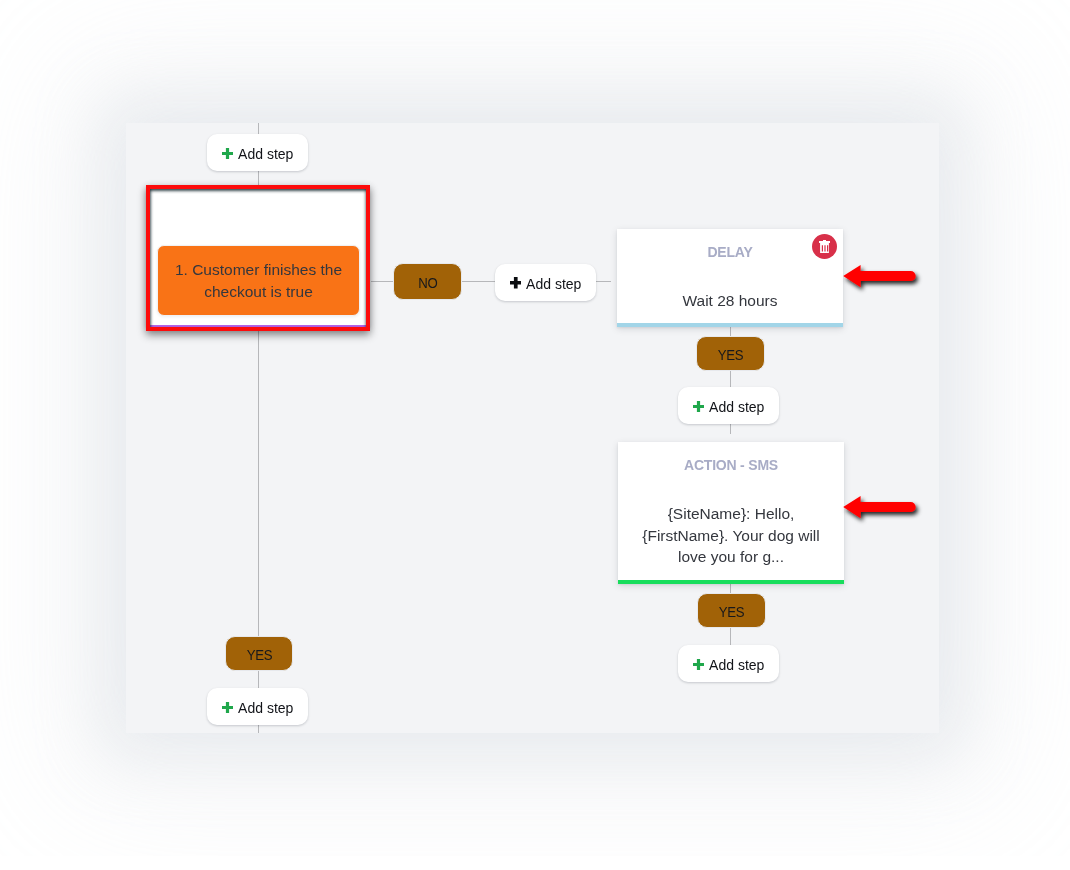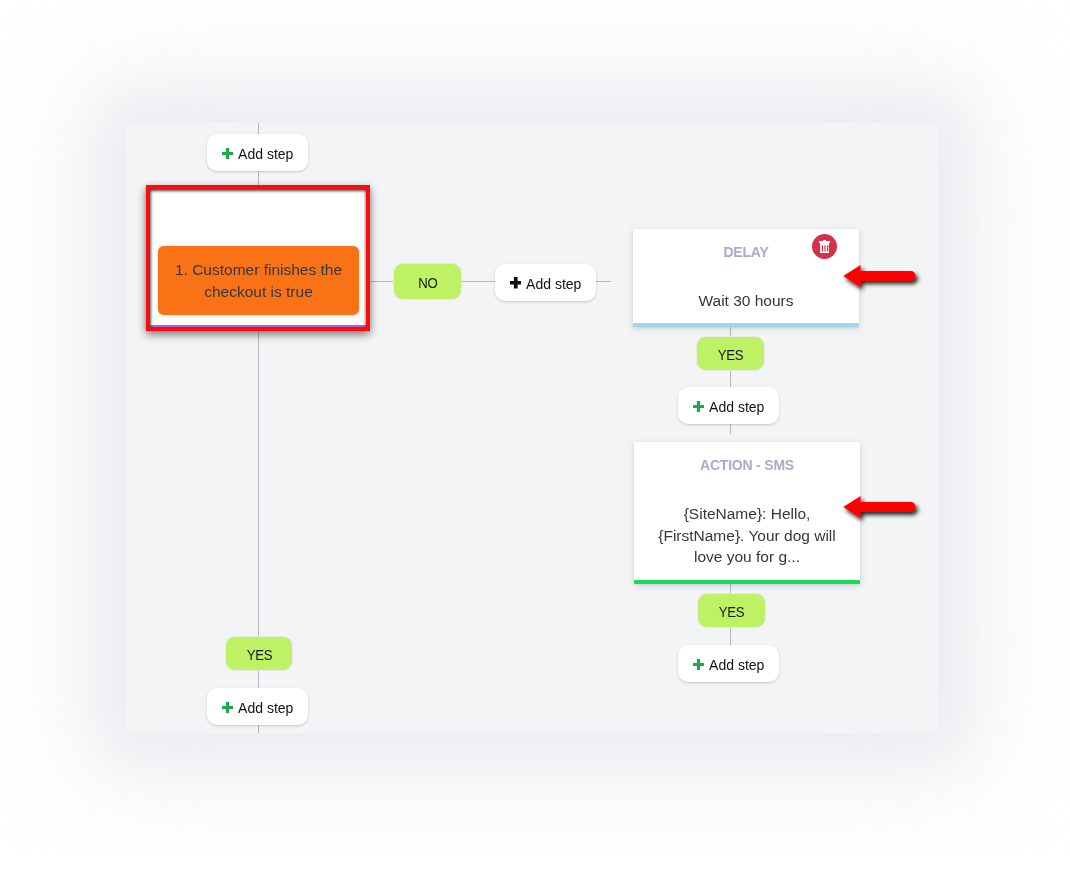--- a/index.html
+++ b/index.html
@@ -9,39 +9,39 @@
   .pill span,.addstep .lbl,.ctitle,.cbody{transform:translateZ(0);}
   #page{position:relative;width:1070px;height:856px;background:#ffffff;overflow:hidden;}
   #canvas{position:absolute;left:126px;top:123px;width:813px;height:610px;background:#f3f4f6;
           box-shadow:0 0 60px 26px rgba(200,205,214,0.30),
                      0 0 140px 60px rgba(210,214,222,0.20);}
 
   .vline{position:absolute;width:1px;background:#b6b7ba;}
   .hline{position:absolute;height:1px;background:#b6b7ba;}
 
   
-  .pill{position:absolute;background:#bef264;border:1px solid #e7e9ed;border-radius:10px;
+  .pill{position:absolute;background:#a16207;border:1px solid #e7e9ed;border-radius:10px;
         display:flex;align-items:center;justify-content:center;box-sizing:border-box;}
   .pill span{font-size:15px;color:#17181c;letter-spacing:-0.4px;
              line-height:20px;position:relative;top:1px;
              display:inline-block;transform:scaleX(0.88) translateZ(0);}
 
   
   .addstep{position:absolute;background:#ffffff;border-radius:10px;
            box-shadow:0 1px 3px rgba(16,24,40,.13),0 1px 2px rgba(16,24,40,.07);
            display:flex;align-items:center;justify-content:center;
            font-size:14px;color:#111318;box-sizing:border-box;}
   .addstep .lbl{line-height:19px;position:relative;top:1.5px;}
   .addstep .plus{width:11px;height:11px;margin-right:5.5px;position:relative;top:1px;}
   .addstep .plus.blk{width:11.5px;height:11.5px;top:0.5px;margin-right:5px;}
   .addstep .plus svg{display:block;}
 
   
   .card{position:absolute;background:#fff;box-sizing:border-box;
-        box-shadow:0 2px 7px rgba(16,24,40,.13),0 1px 2px rgba(16,24,40,.07);margin-left:16px;}
+        box-shadow:0 2px 7px rgba(16,24,40,.13),0 1px 2px rgba(16,24,40,.07);}
   .ctitle{font-size:14px;font-weight:700;letter-spacing:-0.2px;color:#a8acc6;
           text-align:center;line-height:19px;}
   .cbody{font-size:15.5px;color:#34373e;text-align:center;line-height:21.7px;}
 
   
   #delay-card{left:617px;top:229px;width:226px;height:98px;border-bottom:4px solid #a2d5e8;}
   #delay-card .ctitle{margin-top:14px;}
   #delay-card .cbody{margin-top:28px;}
 
   
@@ -112,21 +112,21 @@
     <span class="plus blk">
         <svg width="11.5" height="11.5" viewBox="0 0 115 115">
           <path d="M39 0h37v39h39v37h-39v39h-37v-39h-39v-37h39z" fill="#0b0d10"></path>
         </svg>
       </span>
     <span class="lbl">Add step</span>
   </div>
 
   <div class="card" id="delay-card" style="border-bottom-color: rgb(162, 213, 232);">
     <div class="ctitle">DELAY</div>
-    <div class="cbody">Wait 30 hours</div>
+    <div class="cbody">Wait 28 hours</div>
   </div>
   <div id="trash-btn" style="background: rgb(216, 48, 73);">
     <svg width="11" height="13.5" viewBox="0 0 110 135">
       <path fill="#fff" d="M40 0h30v9h40v21H0V9h40V0z"></path>
       <path fill="#fff" d="M11 30h88v105H11V30zm17 22v62h12V52H28zm26 0v62h12V52H54zm26 0v62h12V52H80z"></path>
     </svg>
   </div>
 
   <div class="pill" style="left:696px;top:336px;width:69px;height:35px;">
     <span>YES</span>

